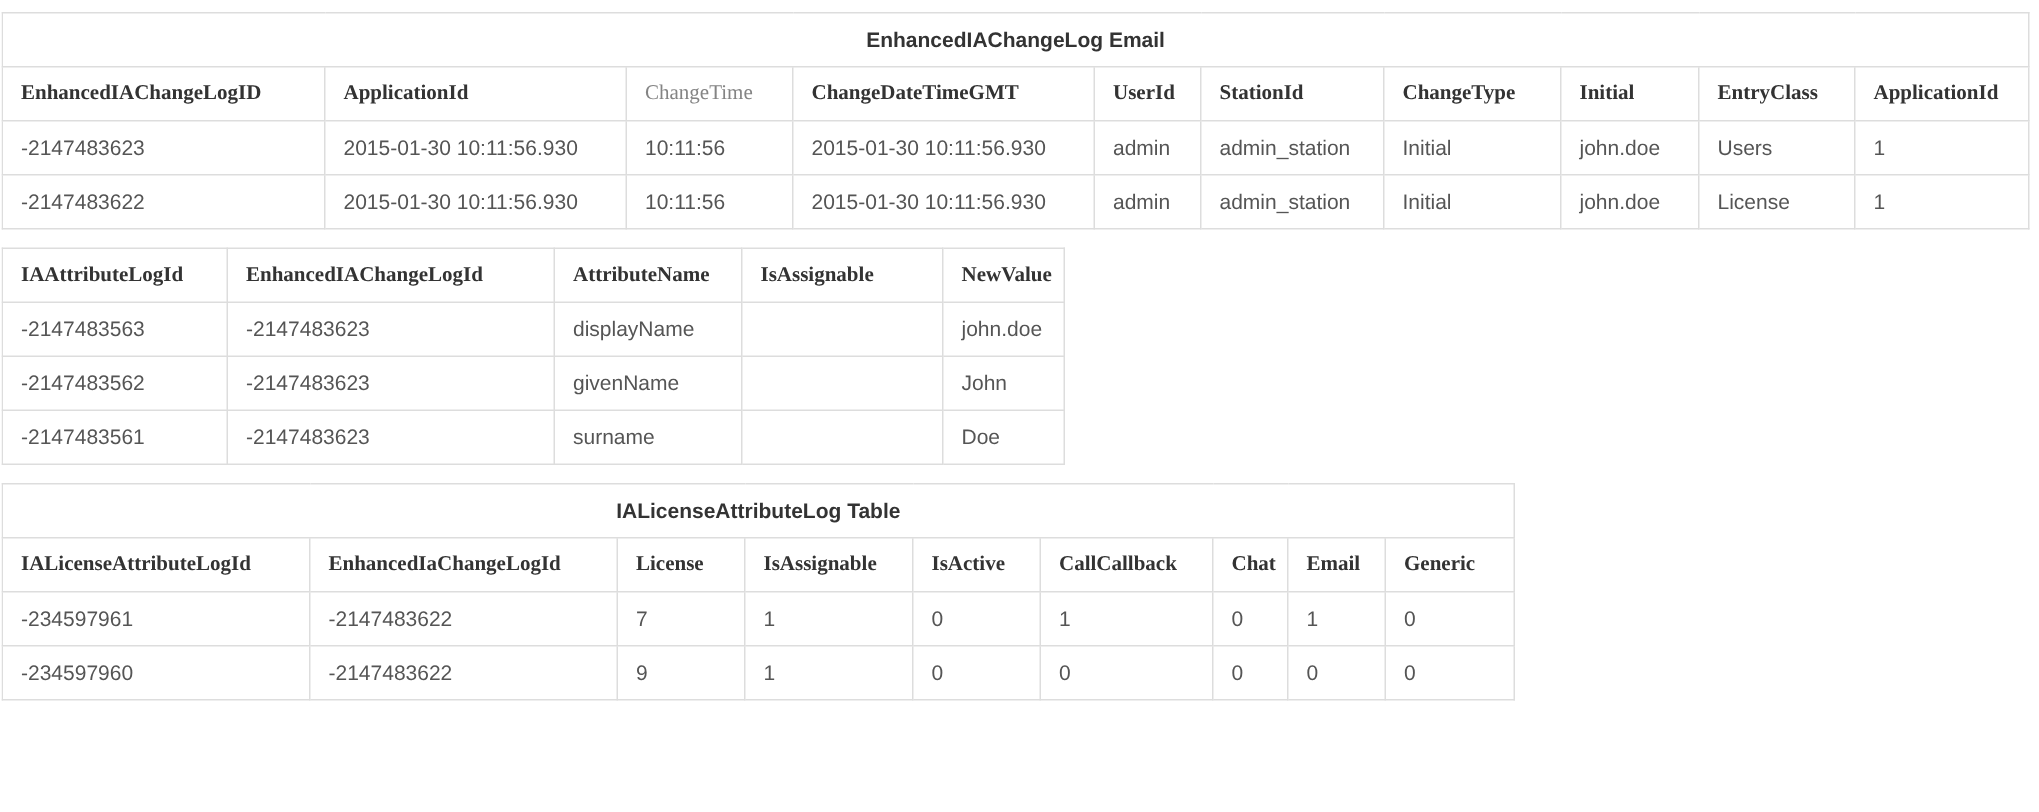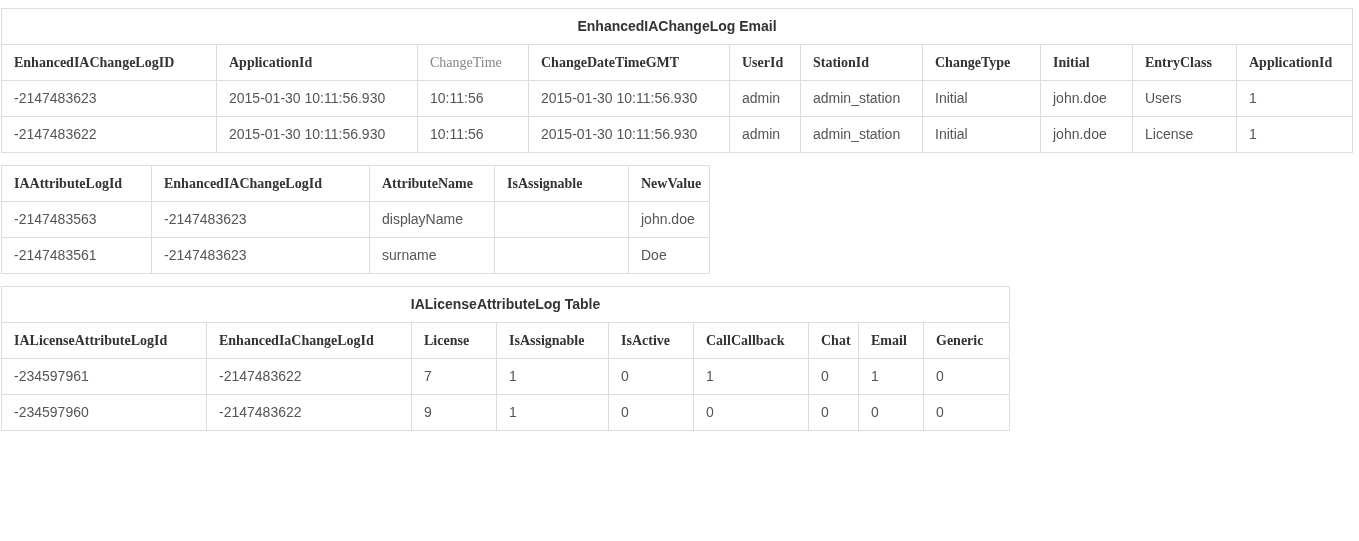--- a/index.html
+++ b/index.html
@@ -127,20 +127,27 @@
         <th>NewValue</th>
       </tr>
       <tr>
         <td>-2147483563</td>
         <td>-2147483623</td>
         <td>displayName</td>
         <td></td>
         <td>john.doe</td>
       </tr>
       <tr>
+        <td>-2147483562</td>
+        <td>-2147483623</td>
+        <td>givenName</td>
+        <td></td>
+        <td>John</td>
+      </tr>
+      <tr>
         <td>-2147483561</td>
         <td>-2147483623</td>
         <td>surname</td>
         <td></td>
         <td>Doe</td>
       </tr>
     </tbody>
   </table>
 
 <table class="data-table" data-table="2" style="width:1008px">

